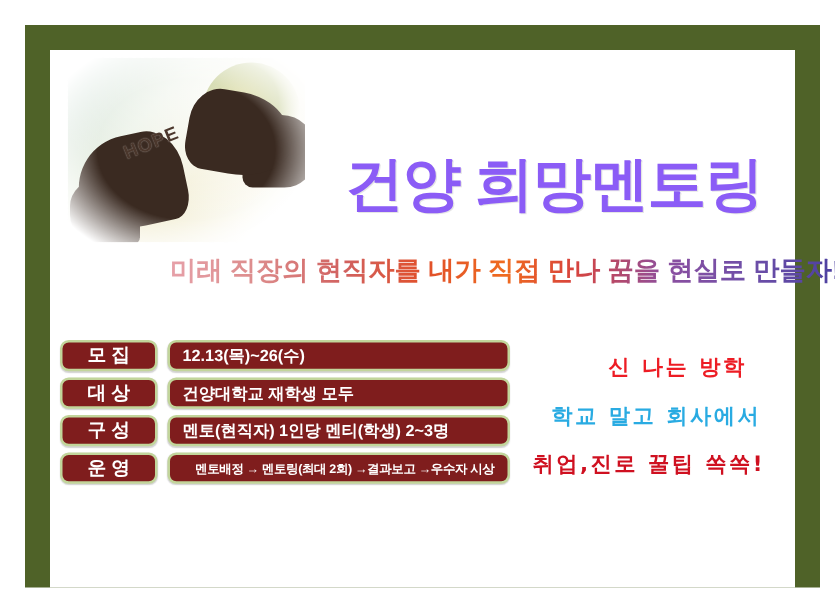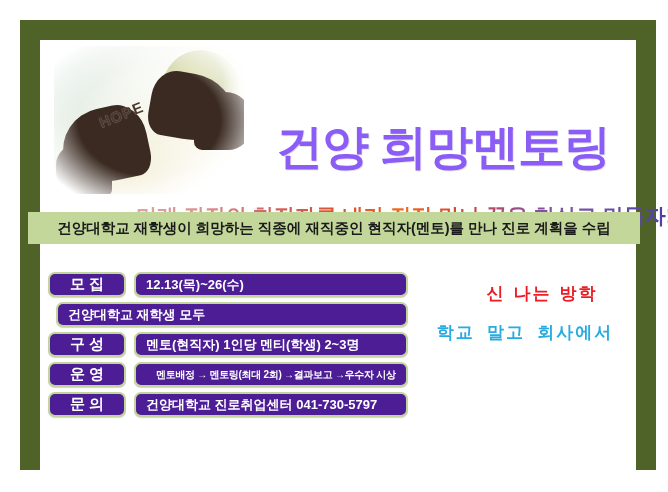--- a/index.html
+++ b/index.html
@@ -164,21 +164,21 @@
     top: 272px;
     width: 360px;
   }
   .info-row {
     display: flex;
     align-items: center;
     margin-bottom: 5px;
     height: 25px;
   }
   .pill {
-    background: #4c1d95;
+    background: #7f1d1d;
     border: 2px solid #C2D59B;
     border-radius: 7px;
     height: 25px;
     display: flex;
     align-items: center;
     color: #ffffff;
     font-weight: bold;
     box-shadow: 0 1px 1px rgba(0,0,0,.18);
   }
   .pill-label {
@@ -208,21 +208,21 @@
   }
   .hw-line {
     font-family: "DejaVu Sans", sans-serif;
     font-size: 17px;
     font-weight: bold;
     letter-spacing: 2px;
     margin-bottom: 16px;
     white-space: nowrap;
   }
   .hw-1 { color: #ED1C24; margin-left: 34px; }
-  .hw-2 { color: #29ABE2; margin-left: 0; font-family: Liberation Mono, monospace; }
+  .hw-2 { color: #29ABE2; margin-left: 0; }
   .hw-3 { color: #1B2FCB; margin-left: -4px; }
   .hw-4 { color: #CF1020; margin-left: -12px; margin-bottom: 0; }
 </style>
 </head>
 <body>
 
 <div id="poster">
 
   <div class="frame"></div>
   <div class="inner-white"></div>
@@ -235,51 +235,46 @@
       <div class="hand hand-left"></div>
       <div class="hand hand-right-arm"></div>
       <div class="hand hand-right"></div>
       <div class="hope-word">HOPE</div>
     </div>
 
     <div class="title">건양 희망멘토링</div>
     <div class="subtitle">미래 직장의 현직자를 내가 직접 만나 꿈을 현실로 만들자!</div>
   </div>
 
-  <div class="desc-banner">
-    <span>건양대학교 재학생이 희망하는 직종에 재직중인 현직자(멘토)를 만나 진로 계획을 수립</span>
-  </div>
 
   <div class="info-table">
 
     <div class="info-row">
       <div class="pill pill-label">모집</div>
       <div class="pill pill-value">12.13(목)~26(수)</div>
     </div>
 
     <div class="info-row">
+      <div class="pill pill-label">대상</div>
       <div class="pill pill-value">건양대학교 재학생 모두</div>
     </div>
 
     <div class="info-row">
       <div class="pill pill-label">구성</div>
       <div class="pill pill-value">멘토(현직자) 1인당 멘티(학생) 2~3명</div>
     </div>
 
     <div class="info-row">
       <div class="pill pill-label">운영</div>
       <div class="pill pill-value tight">멘토배정 → 멘토링(최대 2회) →결과보고 →우수자 시상</div>
     </div>
 
 
-    <div class="info-row">
-      <div class="pill pill-label">문의</div>
-      <div class="pill pill-value">건양대학교 진로취업센터   041-730-5797</div>
-    </div>
 
   </div>
 
   <div class="handwriting">
     <div class="hw-line hw-1">신 나는 방학</div>
     <div class="hw-line hw-2">학교 말고 회사에서</div>
+    <div class="hw-line hw-4">취업,진로 꿀팁 쏙쏙!</div>
   </div>
 
 </div>
 
 </body></html>

